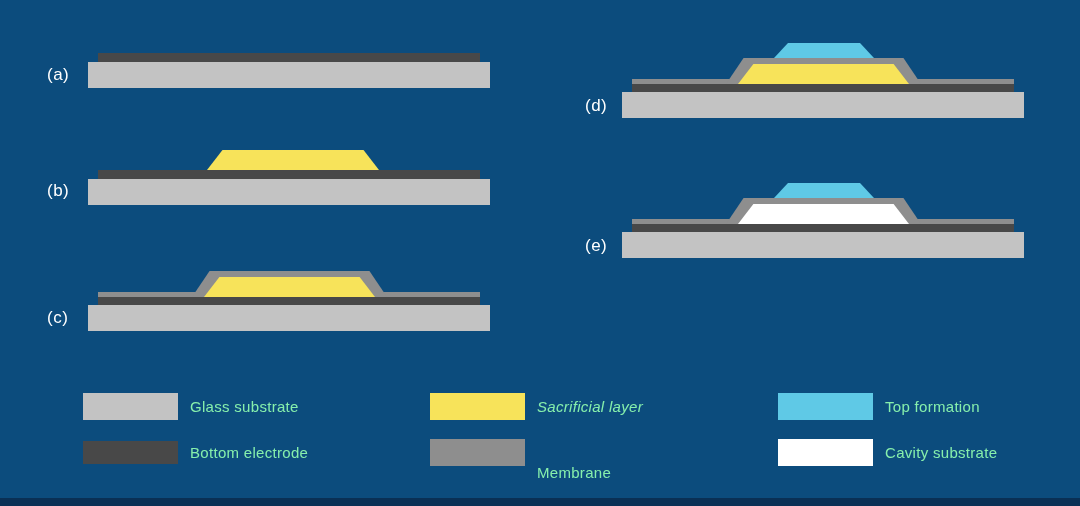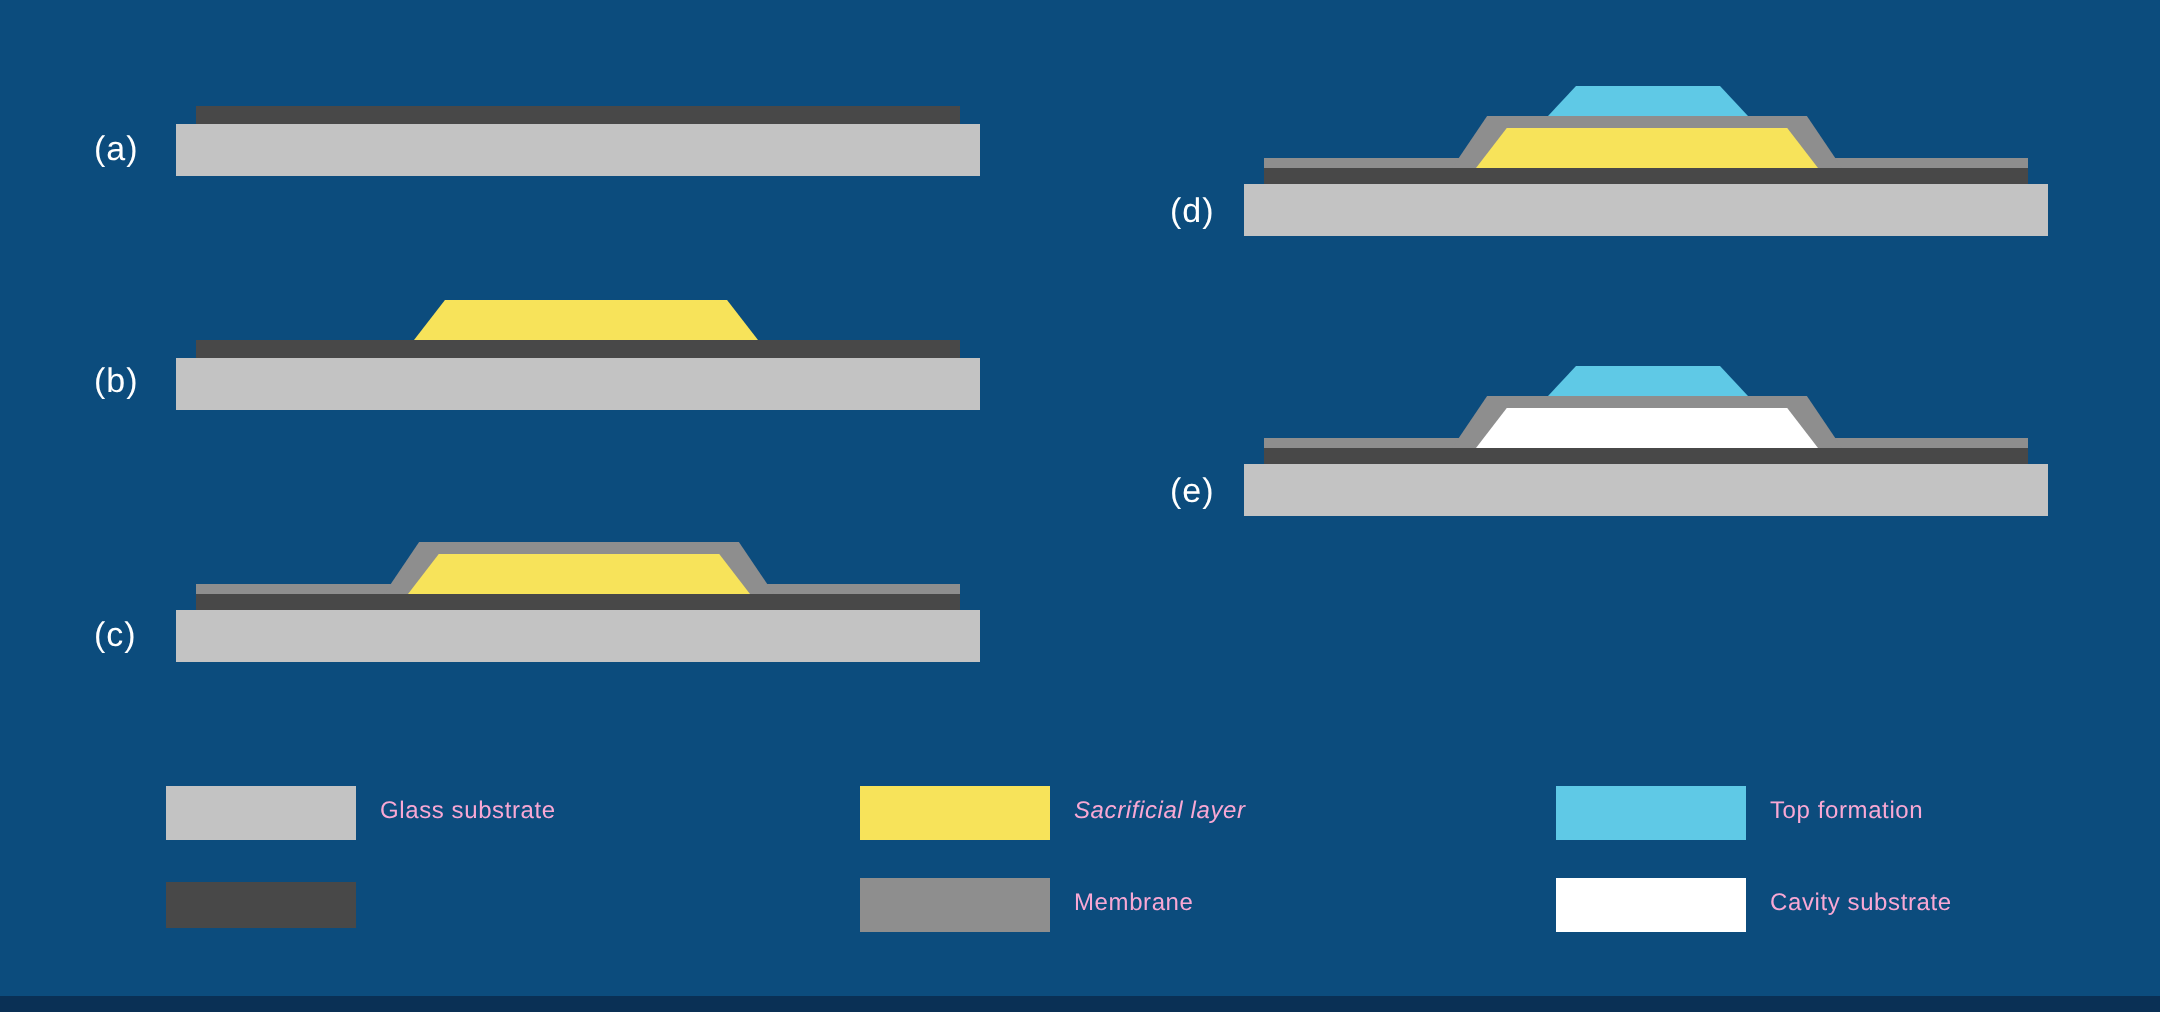--- a/index.html
+++ b/index.html
@@ -18,22 +18,22 @@
   .step-label {
     position: absolute;
     color: #ffffff;
     font-size: 17px;
     letter-spacing: 0.5px;
   }
   .legend { position: absolute; left: 0; top: 0; width: 100%; height: 100%; }
   .legend-swatch { position: absolute; }
   .legend-label {
     position: absolute;
-    color: #f9a8d4;
-    font-size: 12px;
+    color: #86efac;
+    font-size: 15px;
     letter-spacing: 0.3px;
   }
   .footer-strip {
     position: absolute;
     left: 0;
     bottom: 0;
     width: 100%;
     height: 8px;
   }
 </style>
@@ -83,26 +83,27 @@
     <div class="layer" style="left: 10px; bottom: 26px; width: 382px; height: 8px; background-color: rgb(72, 72, 72);"></div>
     <div class="layer" style="left: 0px; bottom: 0px; width: 402px; height: 26px; background-color: rgb(195, 195, 195);"></div>
   </div>
 
   <div class="legend">
 
     <div class="legend-swatch" style="left: 83px; top: 393px; width: 95px; height: 27px; background-color: rgb(195, 195, 195);"></div>
     <div class="legend-label" style="left:190px; top:398px;">Glass substrate</div>
 
     <div class="legend-swatch" style="left: 83px; top: 441px; width: 95px; height: 23px; background-color: rgb(72, 72, 72);"></div>
+    <div class="legend-label" style="left:190px; top:444px;">Bottom electrode</div>
 
     <div class="legend-swatch" style="left: 430px; top: 393px; width: 95px; height: 27px; background-color: rgb(247, 227, 90);"></div>
     <div class="legend-label" style="left:537px; top:398px;font-style:italic;">Sacrificial layer</div>
 
     <div class="legend-swatch" style="left: 430px; top: 439px; width: 95px; height: 27px; background-color: rgb(142, 142, 142);"></div>
-    <div class="legend-label" style="left:537px; top:444px;">Membrane</div>
+    <div class="legend-label" style="left:537px; top:464px;">Membrane</div>
 
     <div class="legend-swatch" style="left: 778px; top: 393px; width: 95px; height: 27px; background-color: rgb(95, 201, 230);"></div>
     <div class="legend-label" style="left:885px; top:398px;">Top formation</div>
 
     <div class="legend-swatch" style="left: 778px; top: 439px; width: 95px; height: 27px; background-color: rgb(255, 255, 255);"></div>
     <div class="legend-label" style="left:885px; top:444px;">Cavity substrate</div>
   </div>
 
   <div class="footer-strip" style="background-color: rgb(10, 48, 85);"></div>
 </div>

